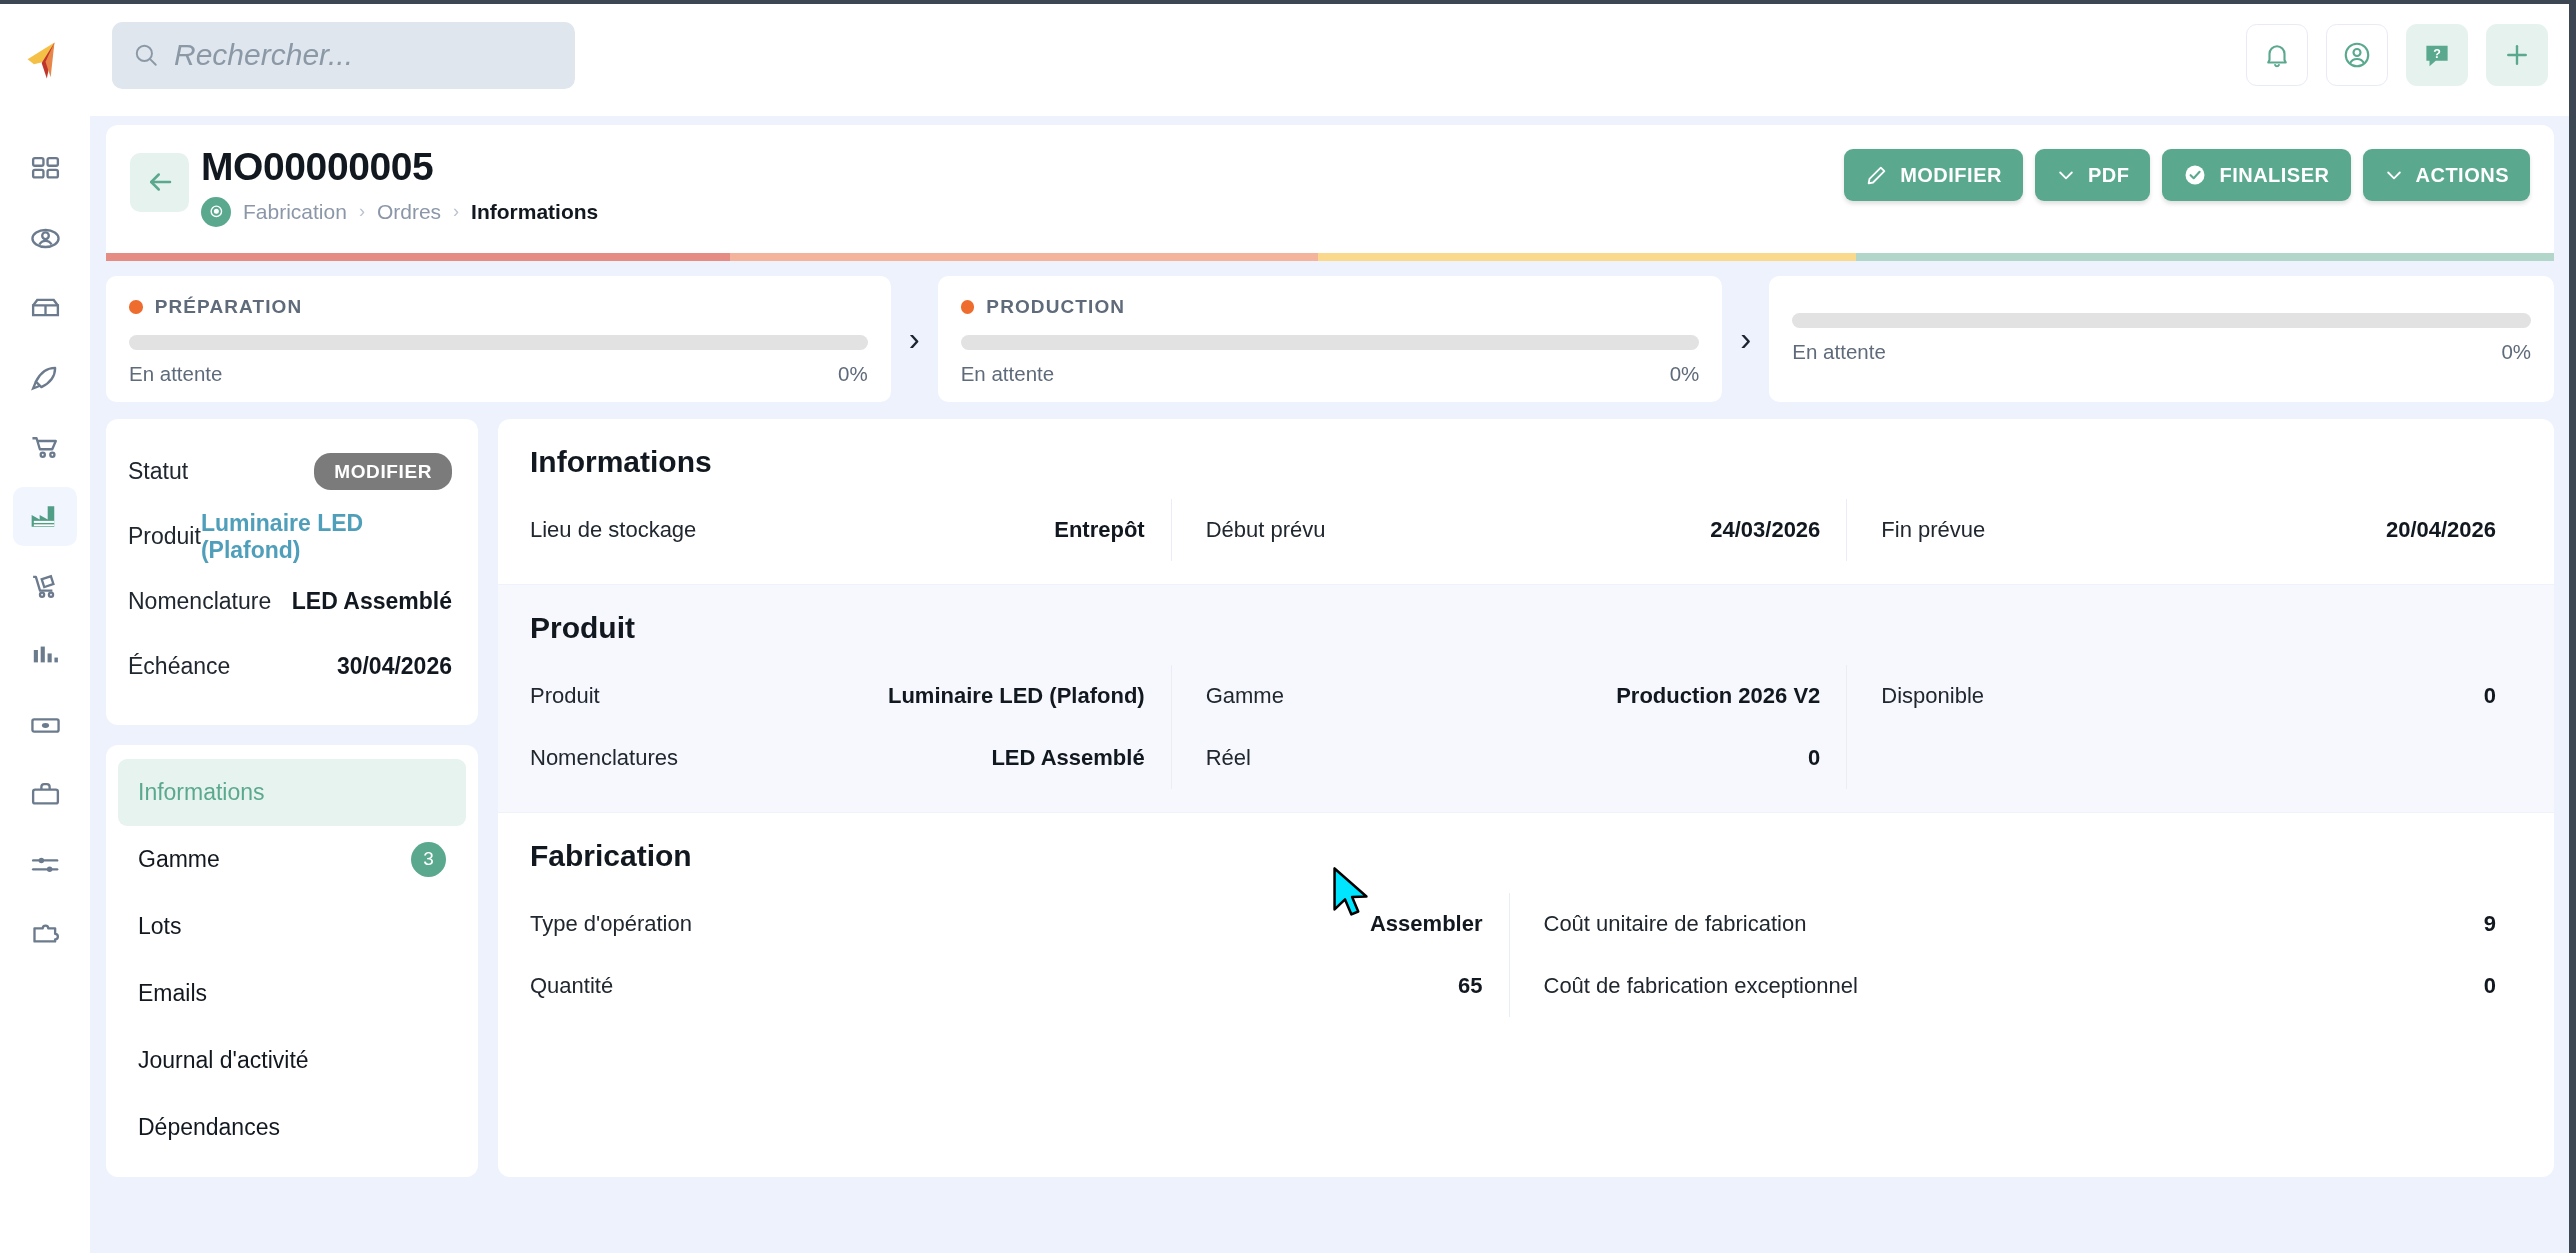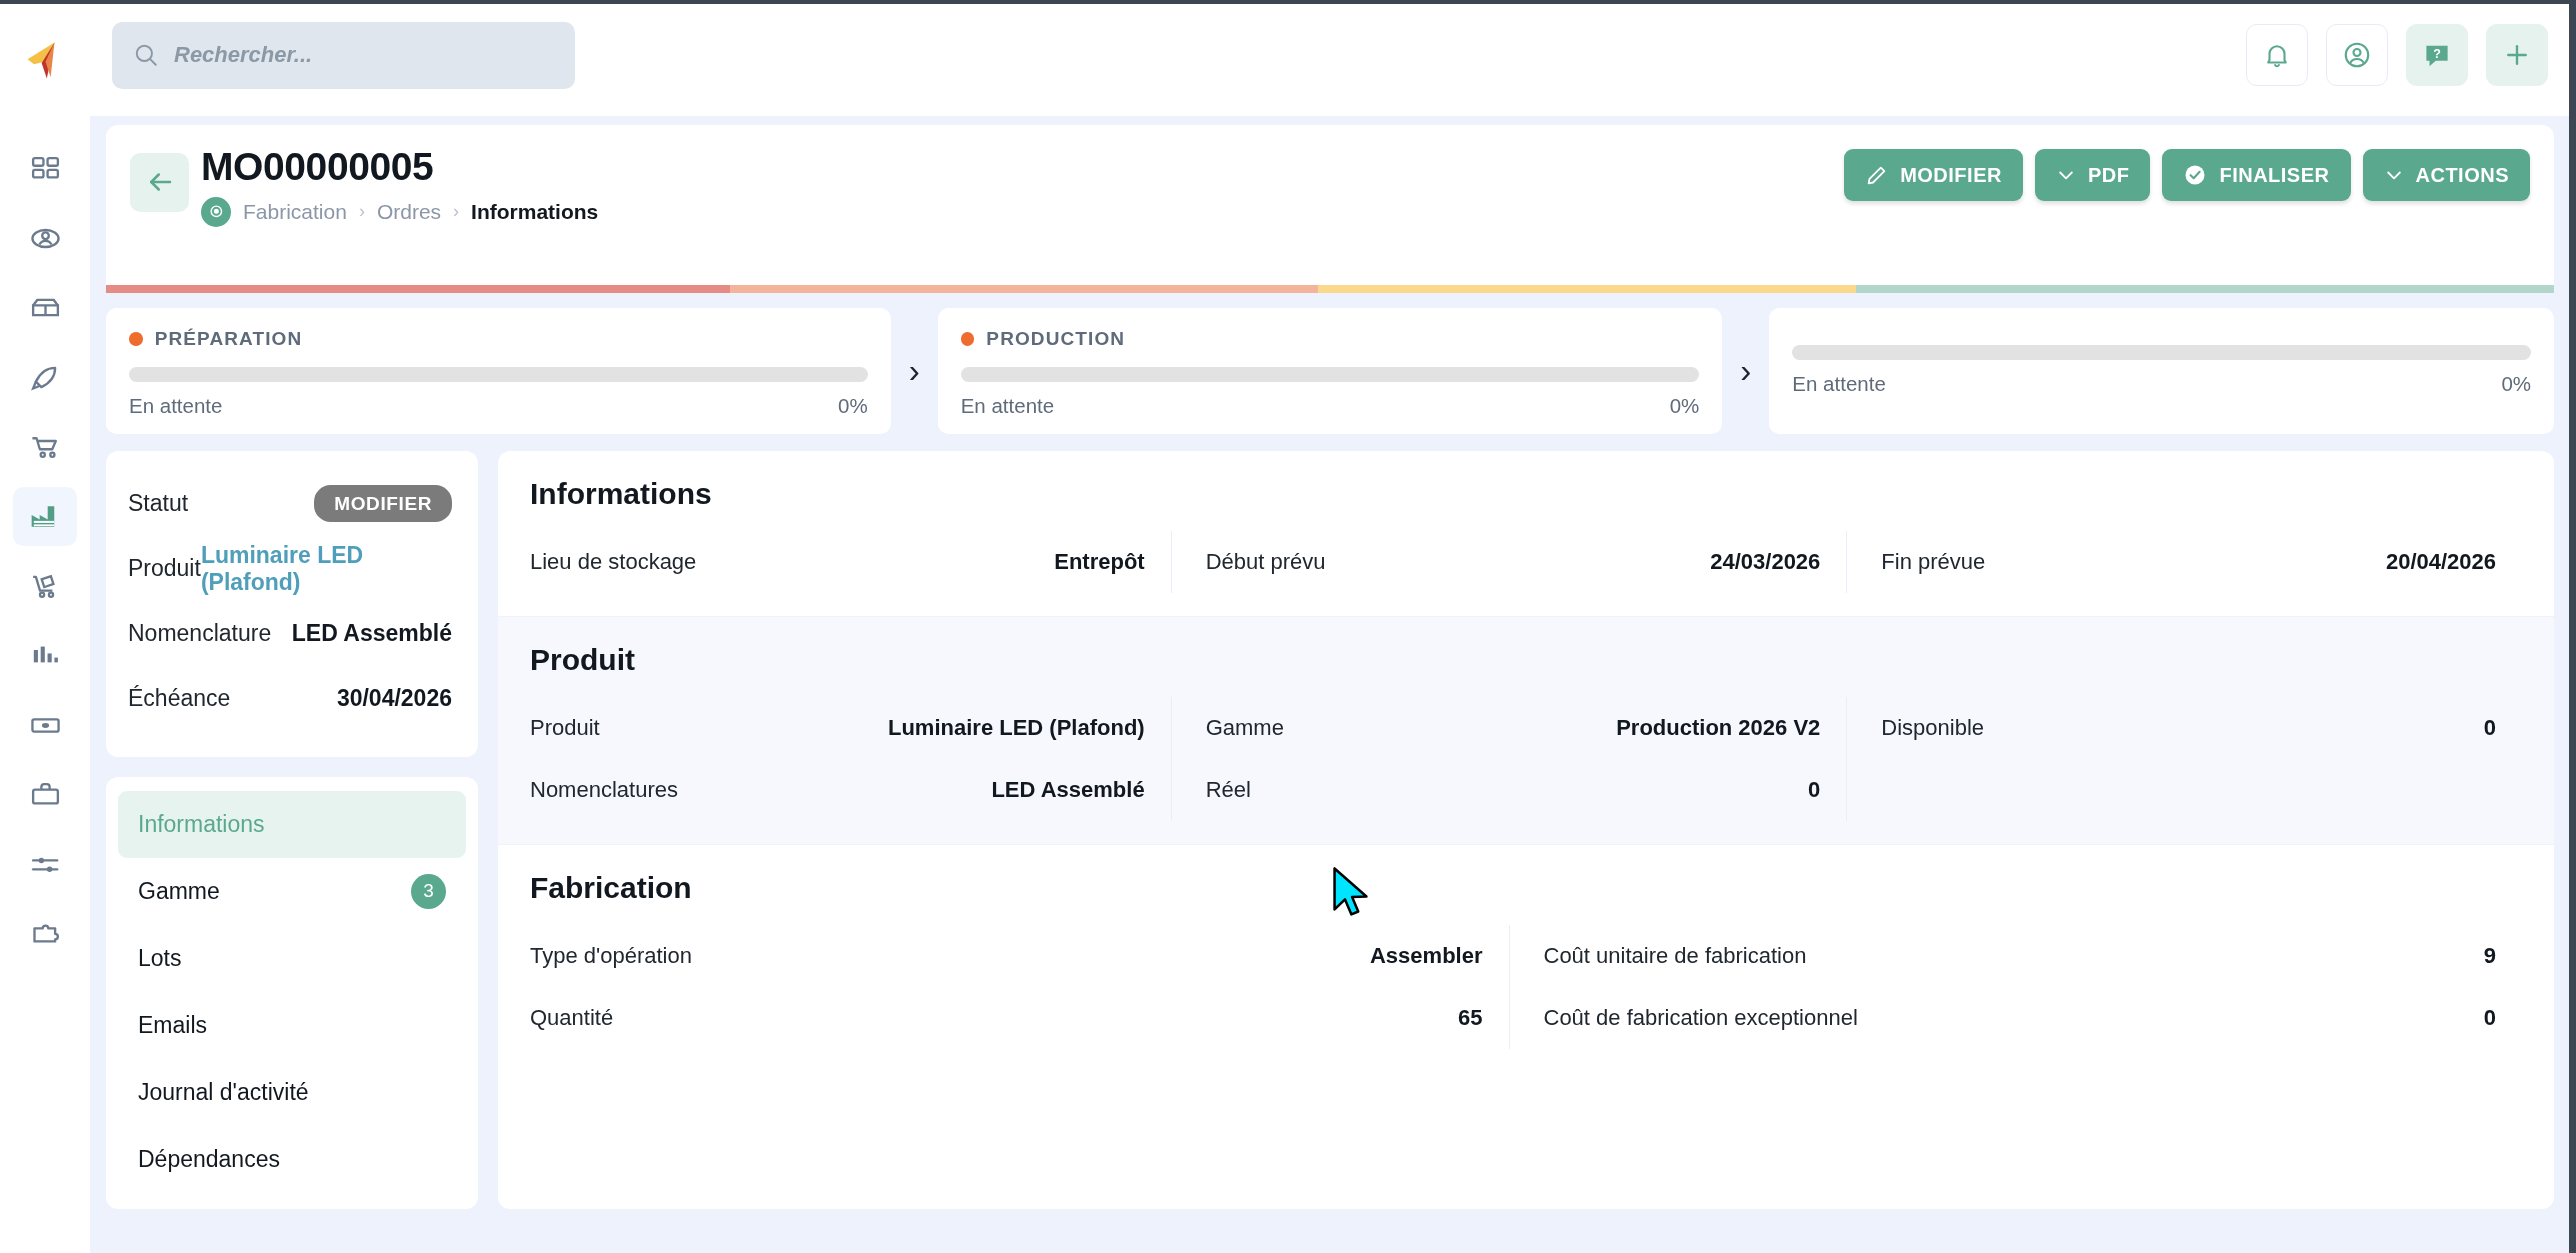--- a/index.html
+++ b/index.html
@@ -31,23 +31,22 @@
   .search-box {
     position: absolute; left: 112px; top: 17.5px;
     width: 463px; height: 67px;
     background: #dfe6ee; border-radius: 10.6px;
     display: flex; align-items: center; padding: 0 21px; gap: 15px;
   }
   .search-box svg { flex: 0 0 auto; }
   .search-input {
     border: none; background: transparent; outline: none;
     font-family: "Liberation Sans", sans-serif;
-    font-size: 22px; font-style: italic; color: #7b8794;
+    font-size: 30px; font-style: italic; color: #7b8794;
     width: 100%;
-    font-weight: bold;
   }
   .search-input::placeholder { color: #8b99a7; font-style: italic; }
   .top-actions {
     position: absolute; right: 21px; top: 20px;
     display: flex; gap: 18px; align-items: center;
   }
   .icon-btn {
     width: 62px; height: 62px; border-radius: 10.6px;
     display: flex; align-items: center; justify-content: center;
     background: #ffffff; border: 0.8px solid #e7ebf3;
@@ -72,21 +71,21 @@
   .page {
     position: absolute; left: 91px; top: 112px; right: 0; bottom: 0;
     background: #eef2fd;
     padding: 9px 15px 0 15px;
   }
 
   
   .header-card {
     position: relative;
     background: #ffffff; border-radius: 12px 12px 0 0;
-    height: 168px; padding: 20px 24px 0 24px;
+    height: 136px; padding: 20px 24px 0 24px;
     display: flex; align-items: flex-start;
   }
   .back-btn {
     width: 59px; height: 59px; border-radius: 10.6px; background: #e6f2ed;
     display: flex; align-items: center; justify-content: center;
     margin-top: 7.6px; margin-right: 12px; flex: 0 0 auto;
   }
   .title-block { display: flex; flex-direction: column; gap: 7.6px; }
   .page-title {
     font-size: 39px; font-weight: bold; color: #12181f; letter-spacing: -0.4px;

